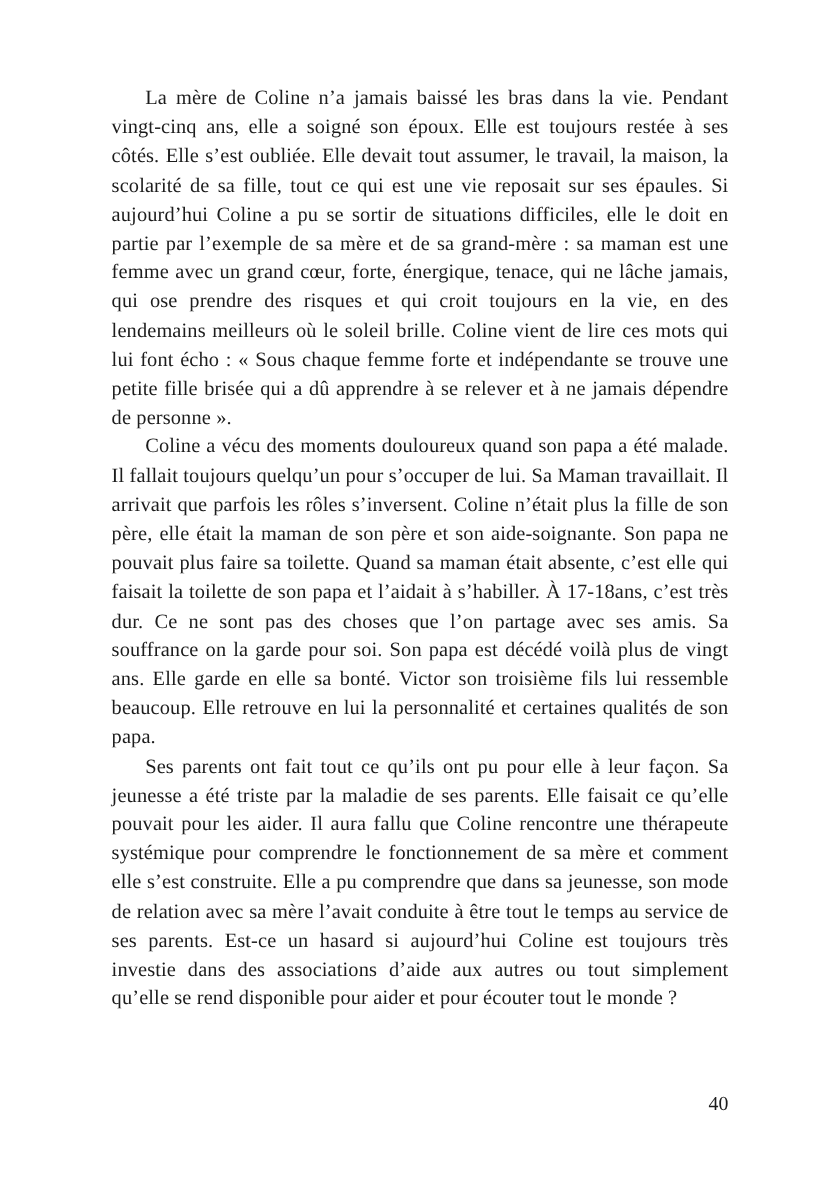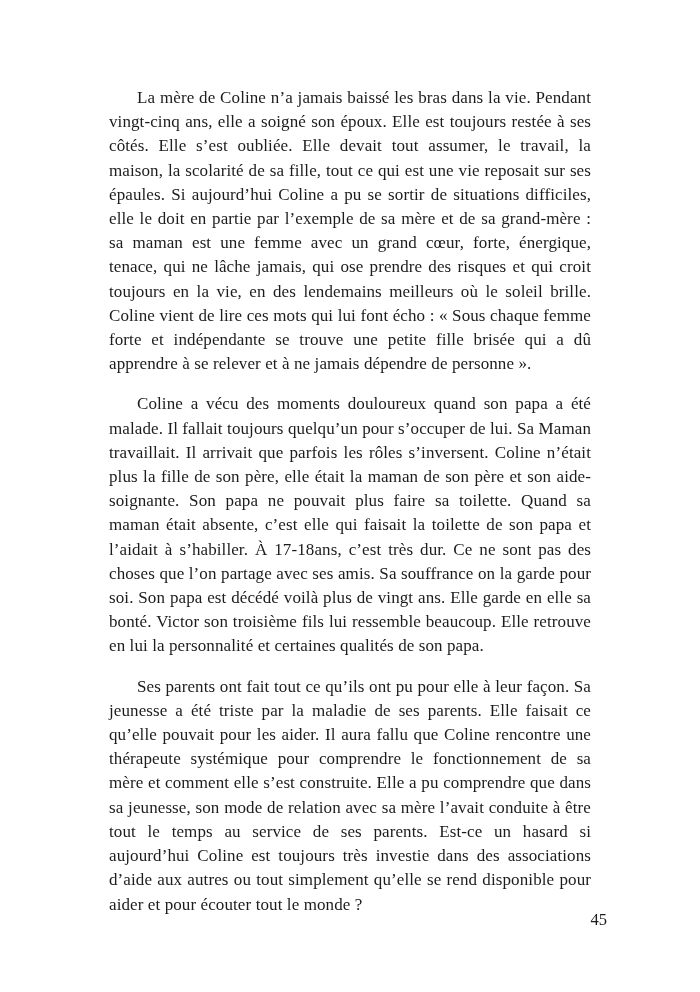--- a/index.html
+++ b/index.html
@@ -22,35 +22,35 @@
     position: absolute;
     left: 93px;
     right: 93px;
     top: 70px;
     font-size: 17px;
     line-height: 24.2px;
     text-align: justify;
     letter-spacing: 0.1px;
   }
   .text-block p {
-    margin: 16px;
+    margin: 0;
     padding: 0;
     text-indent: 28px;
   }
   .page-number {
     position: absolute;
     right: 93px;
     top: 910px;
     font-size: 16.5px;
     line-height: 20px;
   }
 </style>
 </head>
 <body>
 
 <div class="page">
   <div class="text-block">
     <p>La mère de Coline n’a jamais baissé les bras dans la vie. Pendant vingt-cinq ans, elle a soigné son époux. Elle est toujours restée à ses côtés. Elle s’est oubliée. Elle devait tout assumer, le travail, la maison, la scolarité de sa fille, tout ce qui est une vie reposait sur ses épaules. Si aujourd’hui Coline a pu se sortir de situations difficiles, elle le doit en partie par l’exemple de sa mère et de sa grand-mère&nbsp;: sa maman est une femme avec un grand cœur, forte, énergique, tenace, qui ne lâche jamais, qui ose prendre des risques et qui croit toujours en la vie, en des lendemains meilleurs où le soleil brille. Coline vient de lire ces mots qui lui font écho&nbsp;: «&nbsp;Sous chaque femme forte et indépendante se trouve une petite fille brisée qui a dû apprendre à se relever et à ne jamais dépendre de personne&nbsp;».</p>
     <p>Coline a vécu des moments douloureux quand son papa a été malade. Il fallait toujours quelqu’un pour s’occuper de lui. Sa Maman travaillait. Il arrivait que parfois les rôles s’inversent. Coline n’était plus la fille de son père, elle était la maman de son père et son aide-soignante. Son papa ne pouvait plus faire sa toilette. Quand sa maman était absente, c’est elle qui faisait la toilette de son papa et l’aidait à s’habiller. À 17-18ans, c’est très dur. Ce ne sont pas des choses que l’on partage avec ses amis. Sa souffrance on la garde pour soi. Son papa est décédé voilà plus de vingt ans. Elle garde en elle sa bonté. Victor son troisième fils lui ressemble beaucoup. Elle retrouve en lui la personnalité et certaines qualités de son papa.</p>
     <p>Ses parents ont fait tout ce qu’ils ont pu pour elle à leur façon. Sa jeunesse a été triste par la maladie de ses parents. Elle faisait ce qu’elle pouvait pour les aider. Il aura fallu que Coline rencontre une thérapeute systémique pour comprendre le fonctionnement de sa mère et comment elle s’est construite. Elle a pu comprendre que dans sa jeunesse, son mode de relation avec sa mère l’avait conduite à être tout le temps au service de ses parents. Est-ce un hasard si aujourd’hui Coline est toujours très investie dans des associations d’aide aux autres ou tout simplement qu’elle se rend disponible pour aider et pour écouter tout le monde&nbsp;?</p>
   </div>
-  <div class="page-number">45</div>
+  <div class="page-number">40</div>
 </div>
 
 </body></html>

